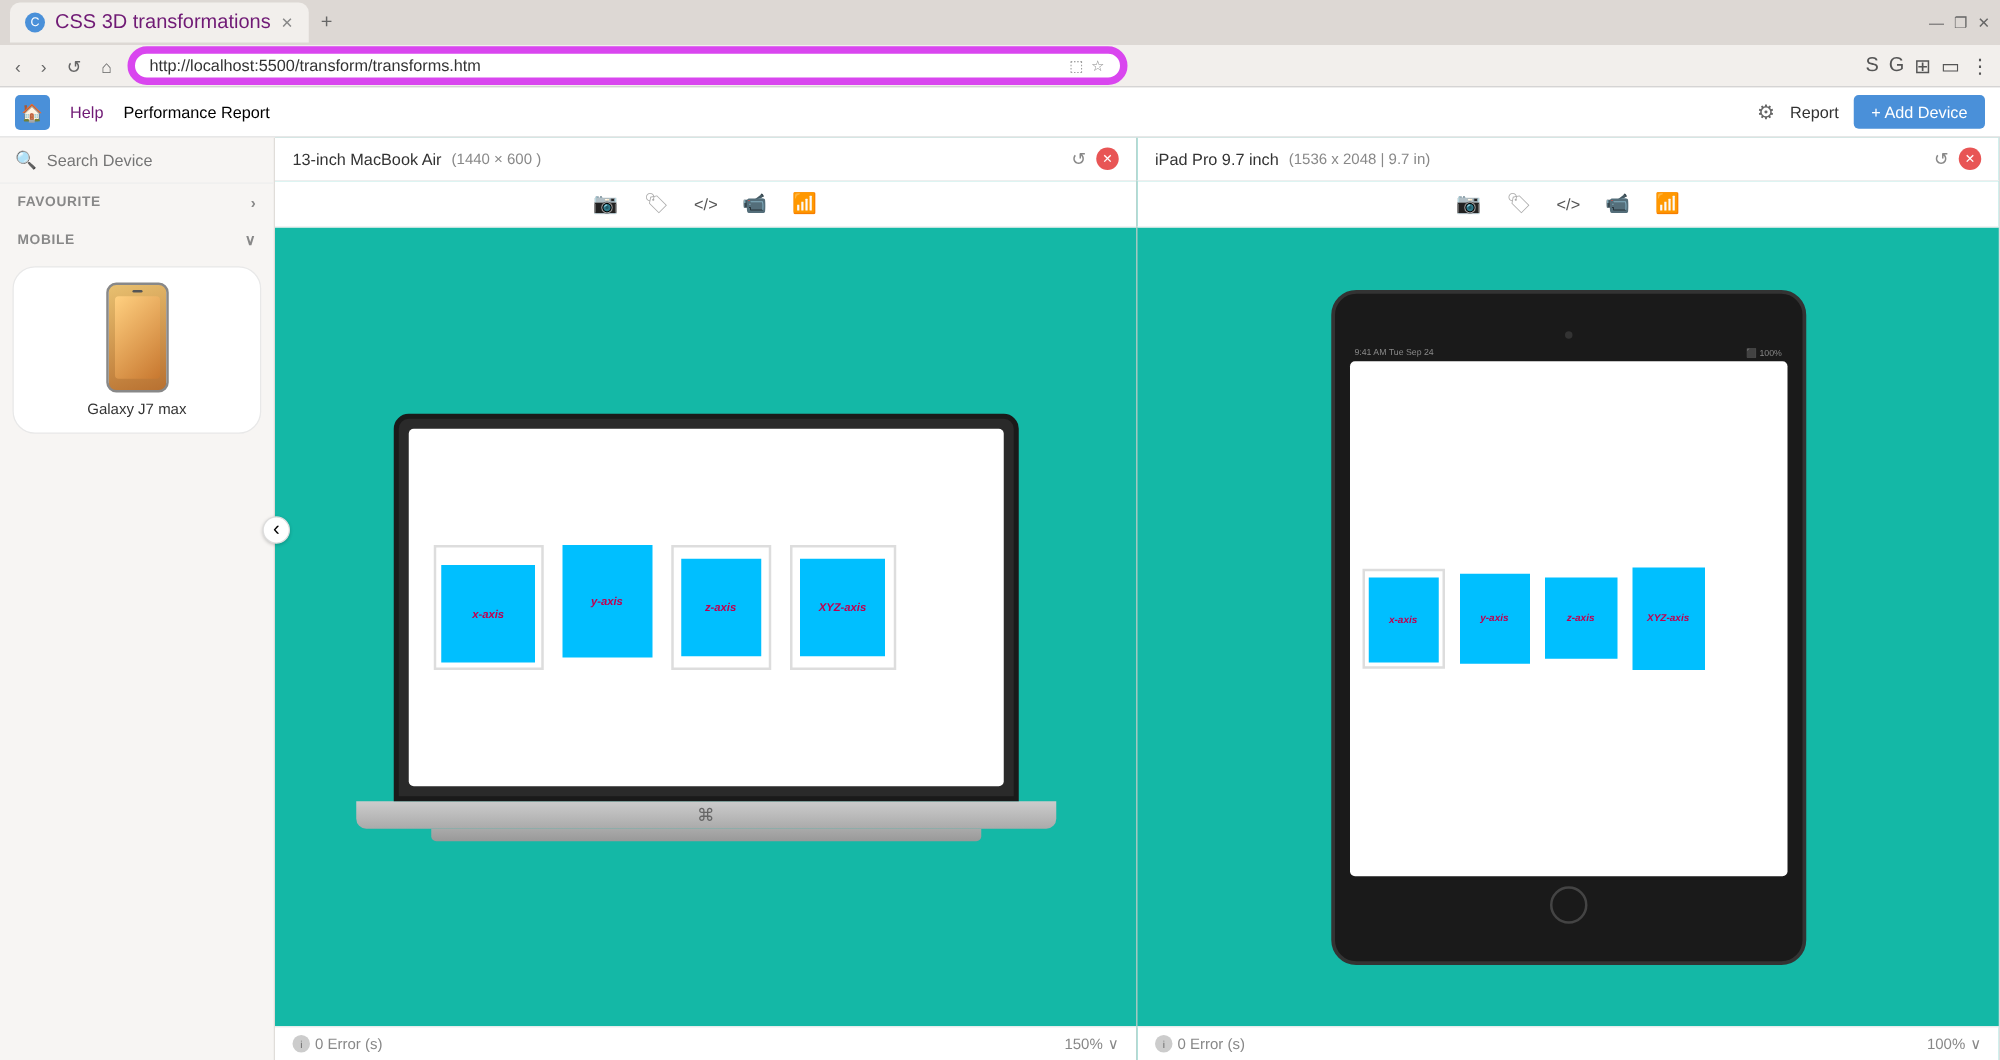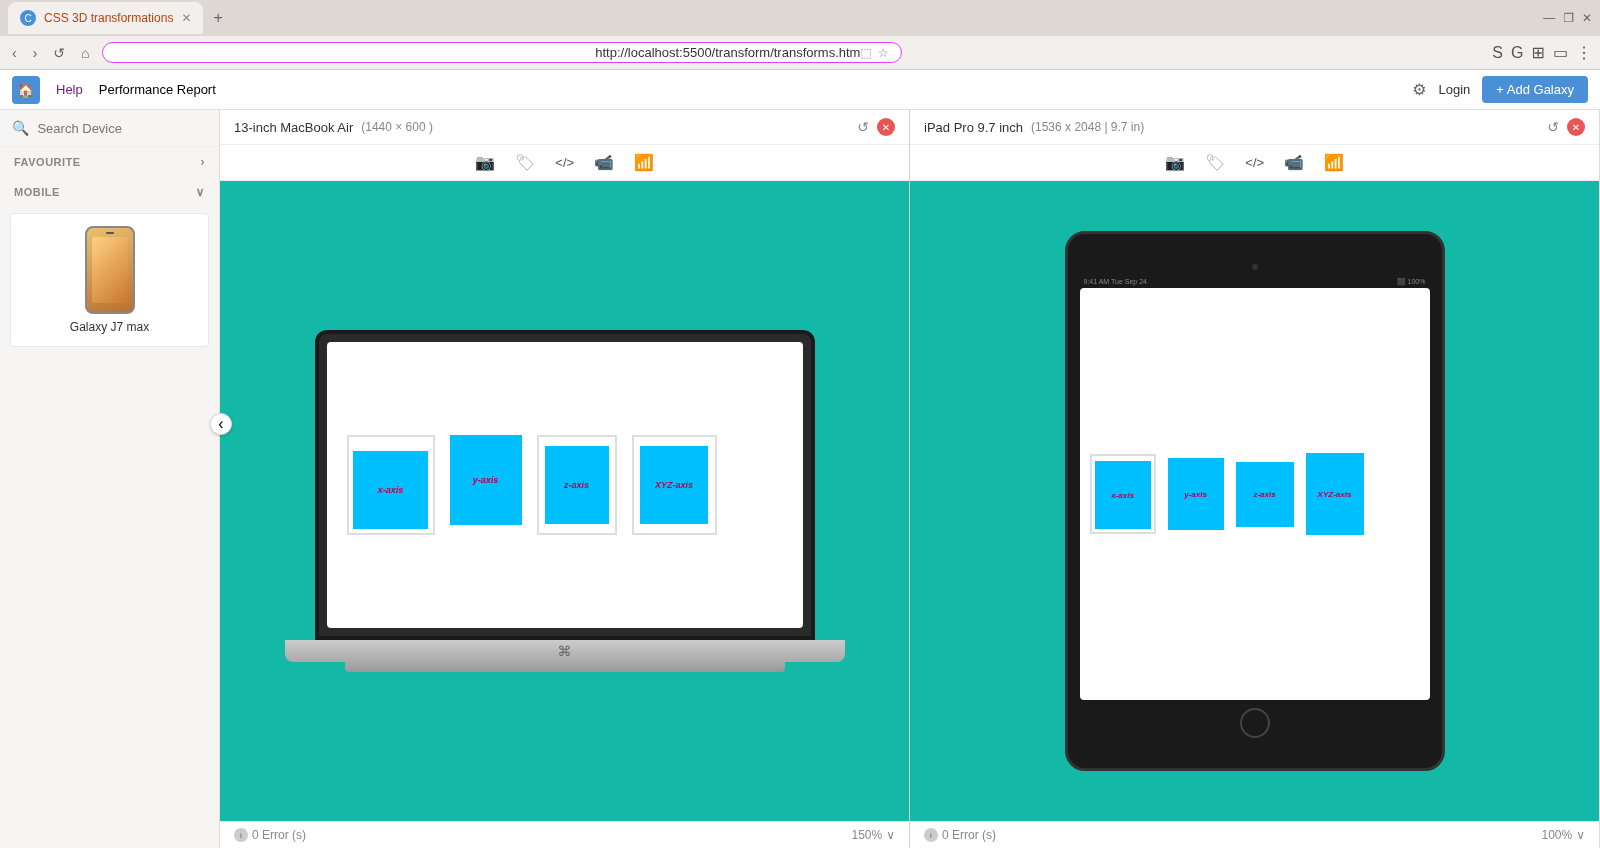--- a/index.html
+++ b/index.html
@@ -7,33 +7,33 @@
 
     
     .browser-titlebar {
       background: #ddd8d4; display: flex; align-items: center; height: 36px; padding: 0 8px; gap: 6px;
     }
     .browser-tab {
       display: flex; align-items: center; background: #f2efec; border-radius: 8px 8px 0 0;
       padding: 4px 12px; gap: 8px; height: 32px; min-width: 180px;
     }
     .tab-favicon { width: 16px; height: 16px; border-radius: 50%; background: #4a90d9; display: flex; align-items: center; justify-content: center; font-size: 10px; color: white; }
-    .tab-title { font-size: 12px; color: #c2410c; flex: 1; }
+    .tab-title { font-size: 16px; color: #701a75; flex: 1; }
     .tab-close { font-size: 12px; color: #888; cursor: pointer; }
     .tab-add { font-size: 16px; color: #666; margin-left: 4px; }
     .window-controls { margin-left: auto; display: flex; gap: 8px; }
     .win-btn { font-size: 12px; color: #666; }
 
     .browser-addressbar {
       background: #f2efec; display: flex; align-items: center; height: 34px; padding: 0 8px; gap: 8px; border-bottom: 1px solid #ccc;
     }
     .nav-btn { color: #666; font-size: 14px; cursor: pointer; padding: 2px 4px; }
     .address-box {
-      flex: 1; background: white; border: 1px solid #d946ef; border-radius: 16px; padding: 2px 12px;
-      font-size: 13px; color: #333; display: flex; align-items: center; max-width: 800px; text-align: right;
+      flex: 1; background: white; border: 6px solid #d946ef; border-radius: 16px; padding: 2px 12px;
+      font-size: 13px; color: #333; display: flex; align-items: center; max-width: 800px;
     }
     .addr-text { flex: 1; font-size: 13px; color: #333; }
     .addr-icons { display: flex; gap: 6px; color: #888; font-size: 12px; }
     .ext-icons { margin-left: auto; display: flex; gap: 8px; align-items: center; color: #555; }
 
     
     .app-header {
       background: white; display: flex; align-items: center; height: 40px; padding: 0 12px; gap: 16px;
       border-bottom: 1px solid #e0e0e0;
     }
@@ -61,21 +61,21 @@
     .search-icon { color: #888; font-size: 14px; }
     .search-input { border: none; background: transparent; font-size: 13px; color: #14532d; outline: none; flex: 1; }
 
     .sidebar-section-header {
       display: flex; align-items: center; justify-content: space-between;
       padding: 8px 14px; font-size: 11px; font-weight: 600; color: #888; letter-spacing: 0.5px;
     }
     .sidebar-arrow { font-size: 12px; color: #888; cursor: pointer; }
 
     .device-card {
-      background: white; border-radius: 4px; margin: 6px 10px; padding: 12px 8px;
+      background: white; border-radius: 18px; margin: 6px 10px; padding: 12px 8px;
       display: flex; flex-direction: column; align-items: center; gap: 6px;
       border: 1px solid #e8e8e8; cursor: pointer;
     }
     .device-name { font-size: 12px; color: #333; text-align: center; }
 
     
     .content { flex: 1; display: flex; overflow: hidden; position: relative; background: #f0eeec; }
 
     
     .device-panel {
@@ -171,22 +171,22 @@
     <span>⋮</span>
   </div>
 </div>
 
 <div class="app-header">
   <div class="app-logo">🏠</div>
   <span class="app-help">Help</span>
   <span class="app-perf">Performance Report</span>
   <div class="header-right">
     <span class="gear-icon">⚙</span>
-    <span class="login-btn">Login</span>
-    <button class="add-devices-btn">+ Add Galaxy</button>
+    <span class="login-btn">Report</span>
+    <button class="add-devices-btn">+ Add Device</button>
   </div>
 </div>
 
 <div class="main">
 
   <div class="sidebar">
     <div class="search-box">
       <span class="search-icon">🔍</span>
       <input class="search-input" type="text" placeholder="Search Device" style="">
     </div>

